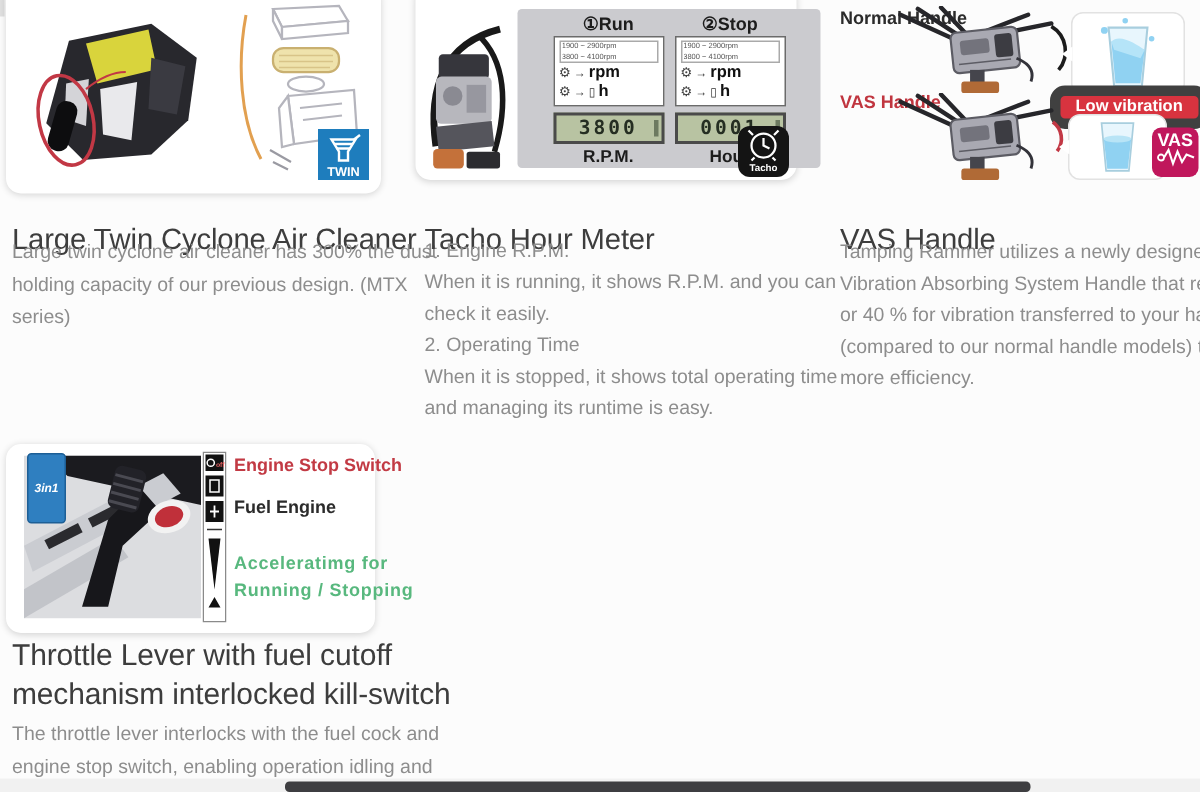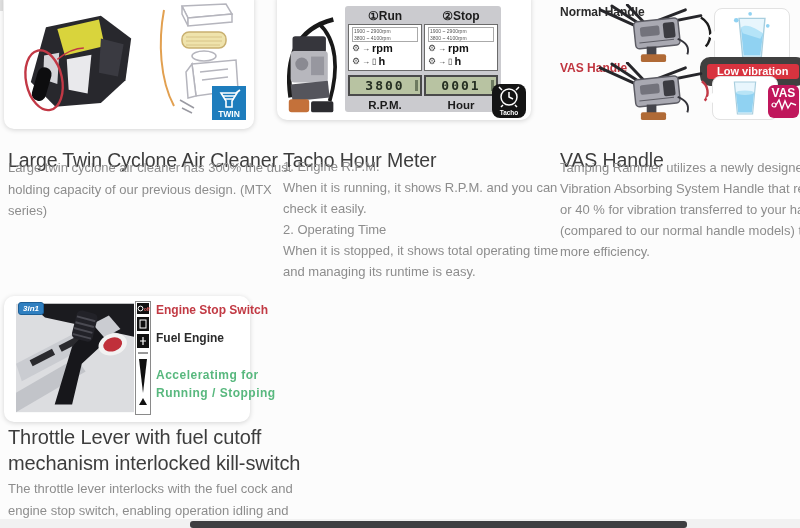--- a/index.html
+++ b/index.html
@@ -26,23 +26,23 @@
   .handle-label.red{color:#c0353f;}
   .low-pill{position:absolute;left:700px;top:57px;background:#d8333f;border:7px solid #404040;
             color:#fff;font-size:11px;font-weight:bold;border-radius:10px;
             padding:1px 10px 2px;white-space:nowrap;}
   .bubble{position:absolute;background:#fff;border:1px solid #e2e2e2;border-radius:8px;
           display:flex;align-items:center;justify-content:center;}
   .bubble:before{content:"";position:absolute;left:-7px;top:50%;margin-top:-5px;
           border-top:5px solid transparent;border-bottom:5px solid transparent;
           border-right:7px solid #fff;}
   
-  .gauge-panel{position:absolute;left:68px;top:16px;width:156px;height:106px;
+  .gauge-panel{position:absolute;left:68px;top:16px;width:202px;height:106px;
                background:#cbcbcf;border-radius:3px;display:flex;
-               justify-content:space-between;padding:3px 2px;box-sizing:border-box;}
+               justify-content:space-between;padding:3px 20px;box-sizing:border-box;}
   .g-col{width:82px;display:flex;flex-direction:column;align-items:center;}
   .g-head{font-size:12px;font-weight:bold;color:#1c1c1c;line-height:15px;}
   .m-box{width:74px;background:#fff;border:1px solid #6b6b6b;box-sizing:border-box;
          padding:2px 3px;}
   .plate{border:1px solid #aaa;padding:0 1px;}
   .plate div{font-size:5px;line-height:6.5px;color:#555;white-space:nowrap;overflow:hidden;}
   .icon-row{display:flex;align-items:center;gap:2px;font-size:8px;color:#333;line-height:13px;}
   .icon-row .gear{font-size:9px;color:#444;}
   .icon-row b{font-size:11px;color:#111;}
   .lcd{width:70px;height:17px;margin-top:4px;background:#b8c3a2;border:2px solid #4a4a4a;
@@ -51,21 +51,21 @@
        position:relative;}
   .lcd:after{content:"";position:absolute;right:2px;top:3px;width:3px;height:11px;background:#6d7a60;}
   .m-cap{font-size:11.5px;font-weight:bold;color:#1c1c1c;margin-top:3px;}
   
   .callout{position:absolute;font-size:12px;font-weight:bold;white-space:nowrap;}
   .c-red{color:#c23a44;}
   .c-black{color:#2b2b2b;}
   .c-green{color:#58b87e;letter-spacing:.5px;text-align:center;}
   .badge-3in1{position:absolute;left:14px;top:6px;background:#2f7fc0;color:#fff;
               font-size:8px;font-weight:bold;font-style:italic;border-radius:3px;
-              padding:1px 4px;border:1px solid #1d5f96;}
+              padding:18px 4px;border:1px solid #1d5f96;}
   .scroll-track{position:absolute;left:0;top:519px;width:800px;height:9px;background:#f1f1f1;}
   .scroll-thumb{position:absolute;left:190px;top:521px;width:497px;height:7px;
                 background:#3e3e41;border-radius:3px;}
   .corner-frag{position:absolute;left:0;top:0;width:3px;height:11px;background:#e0e0e0;}
 </style>
 </head>
 <body>
 
 <div class="page">
   <div class="corner-frag"></div>

